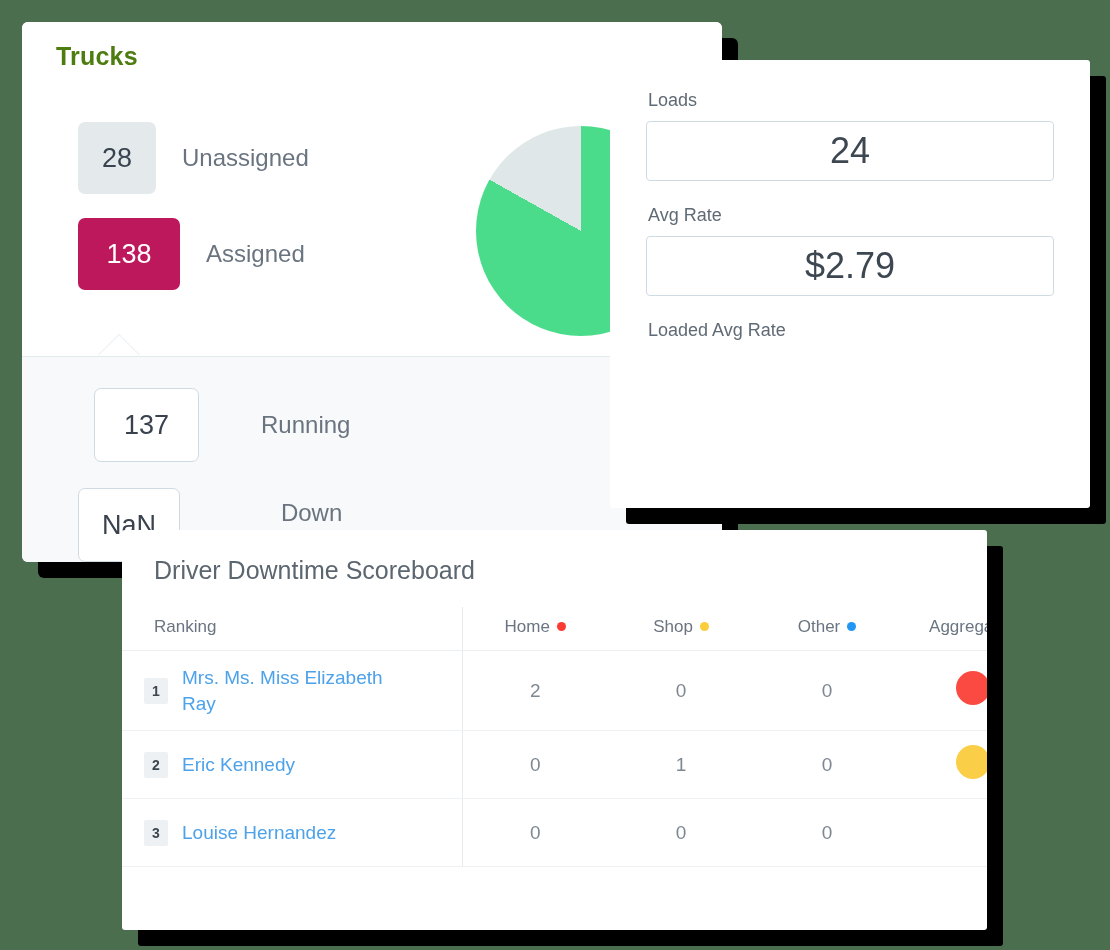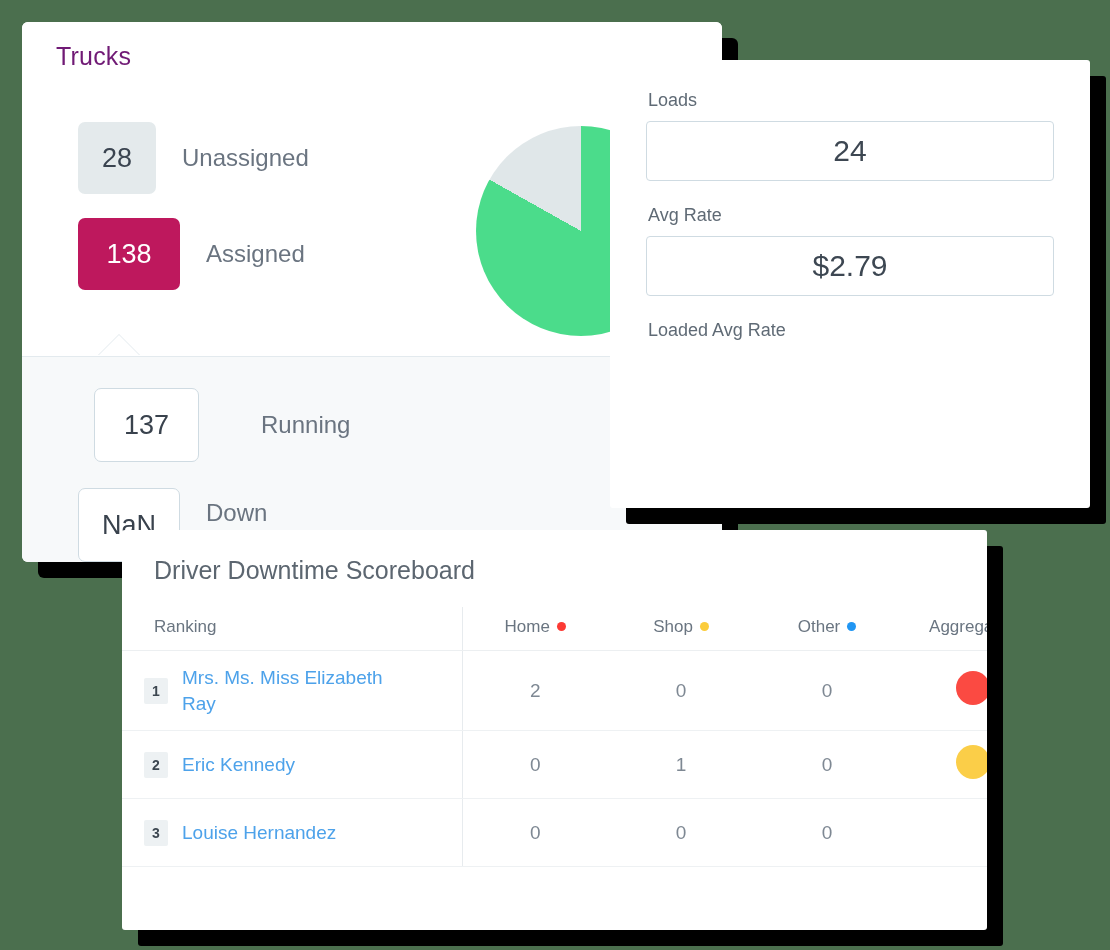--- a/index.html
+++ b/index.html
@@ -25,21 +25,21 @@
     left:22px;top:22px;width:700px;height:540px;
     border-radius:6px;
     box-shadow:16px 16px 0 0 #000000;
     overflow:hidden;
   }
   .trucks-top{
     position:relative;height:310px;background:#ffffff;
   }
   .trucks-title{
     position:absolute;left:34px;top:20px;
-    font-size:25px;color:#701a75;font-weight:400;letter-spacing:.2px;
+    font-size:25px;color:#4d7c0f;font-weight:700;letter-spacing:.2px;
   }
   .stat-row{position:absolute;display:flex;align-items:center;}
   .chip{
     display:flex;align-items:center;justify-content:center;
     border-radius:7px;
     font-size:27px;font-weight:400;
   }
   .chip-unassigned{
     width:78px;height:72px;background:#e4eaec;color:#3a4450;
   }
@@ -53,21 +53,21 @@
   .chip-outline.narrow{width:100px;}
   .stat-label{
     margin-left:26px;font-size:24px;color:#6a7480;font-weight:400;
   }
   .stat-label .sub{display:block;font-size:20px;margin-top:2px;font-weight:700;color:#97a2ac;}
   .stat-label .sub a{color:#2f7fec;text-decoration:none;}
 
   #row-unassigned{left:56px;top:100px;}
   #row-assigned{left:56px;top:196px;}
   #row-running{left:72px;top:366px;gap:36px;}
-  #row-down{left:56px;top:466px;}
+  #row-down{left:56px;top:466px;text-align:center;}
 
   
   .trucks-divider{
     position:absolute;left:0;top:334px;width:100%;height:1px;background:#e3eaee;
   }
   .notch{
     position:absolute;left:76px;top:313px;width:0;height:0;
     border-left:21px solid transparent;border-right:21px solid transparent;
     border-bottom:21px solid #ffffff;
     filter:drop-shadow(0 -1px 0 #e3eaee);
@@ -88,21 +88,21 @@
     border-radius:3px;
     box-shadow:16px 16px 0 0 #000000;
   }
   .loads-inner{padding:30px 36px 0 36px;}
   .field-label{
     font-size:18px;color:#5f6a75;margin:0 0 10px 2px;font-weight:400;
   }
   .field-box{
     height:58px;border:1px solid #cfdbe2;border-radius:4px;background:#fff;
     display:flex;align-items:center;justify-content:center;
-    font-size:30px;color:#3d4752;margin-bottom:24px;
+    font-size:36px;color:#3d4752;margin-bottom:24px;
   }
 
   
   #scoreboard-card{
     left:122px;top:530px;width:865px;height:400px;
     border-radius:3px;
     box-shadow:16px 16px 0 0 #000000;
     overflow:hidden;
   }
   .sb-title{

